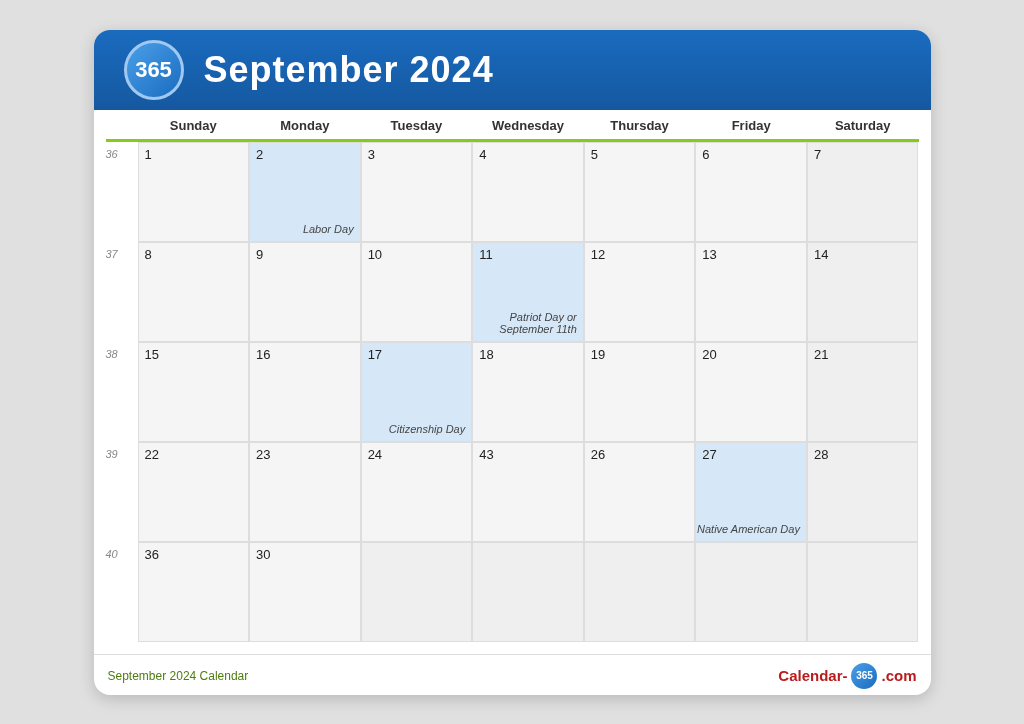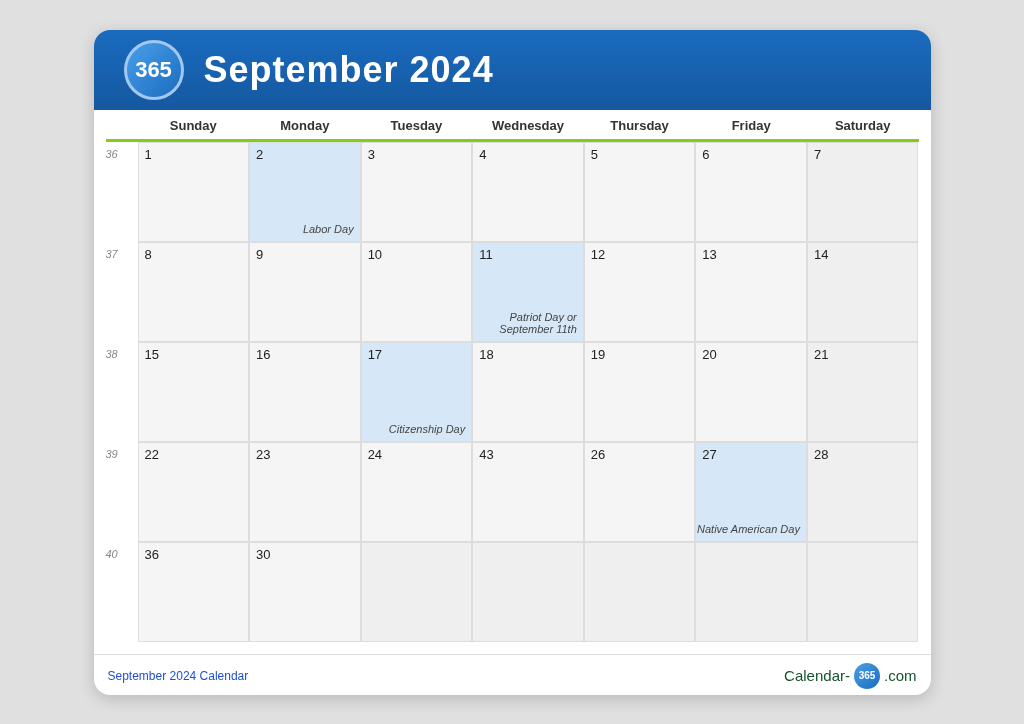--- a/index.html
+++ b/index.html
@@ -104,32 +104,32 @@
     }
     .calendar-footer {
       display: flex;
       align-items: center;
       justify-content: space-between;
       padding: 8px 14px 6px 14px;
       border-top: 1px solid #ddd;
     }
     .footer-left {
       font-size: 12px;
-      color: #1d4ed8;
+      color: #4d7c0f;
     }
     .footer-right {
       display: flex;
       align-items: center;
       font-size: 15px;
       color: #555;
       gap: 2px;
     }
     .footer-right .cal-text {
-      font-weight: normal;
-      color: #14532d;
+      font-weight: bold;
+      color: #b91c1c;
     }
     .footer-right .badge-365 {
       background: linear-gradient(to bottom right, #4a9fe8, #1a6bbf);
       border-radius: 50%;
       width: 26px;
       height: 26px;
       display: inline-flex;
       align-items: center;
       justify-content: center;
       font-size: 10px;

